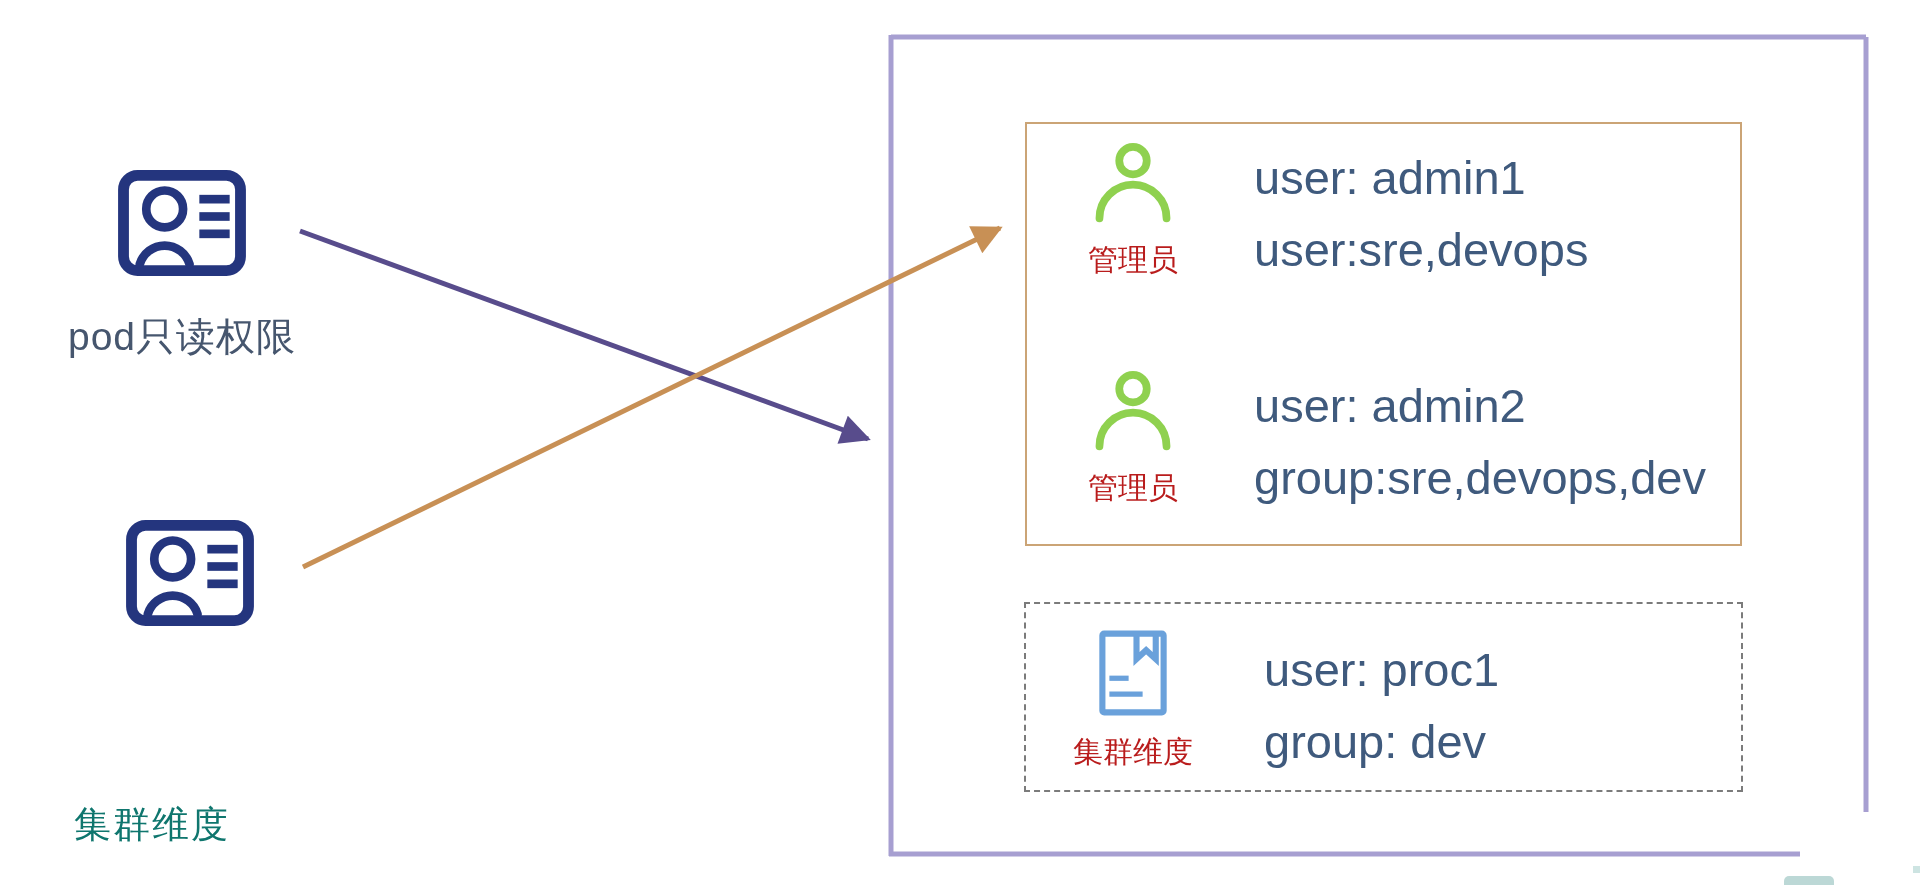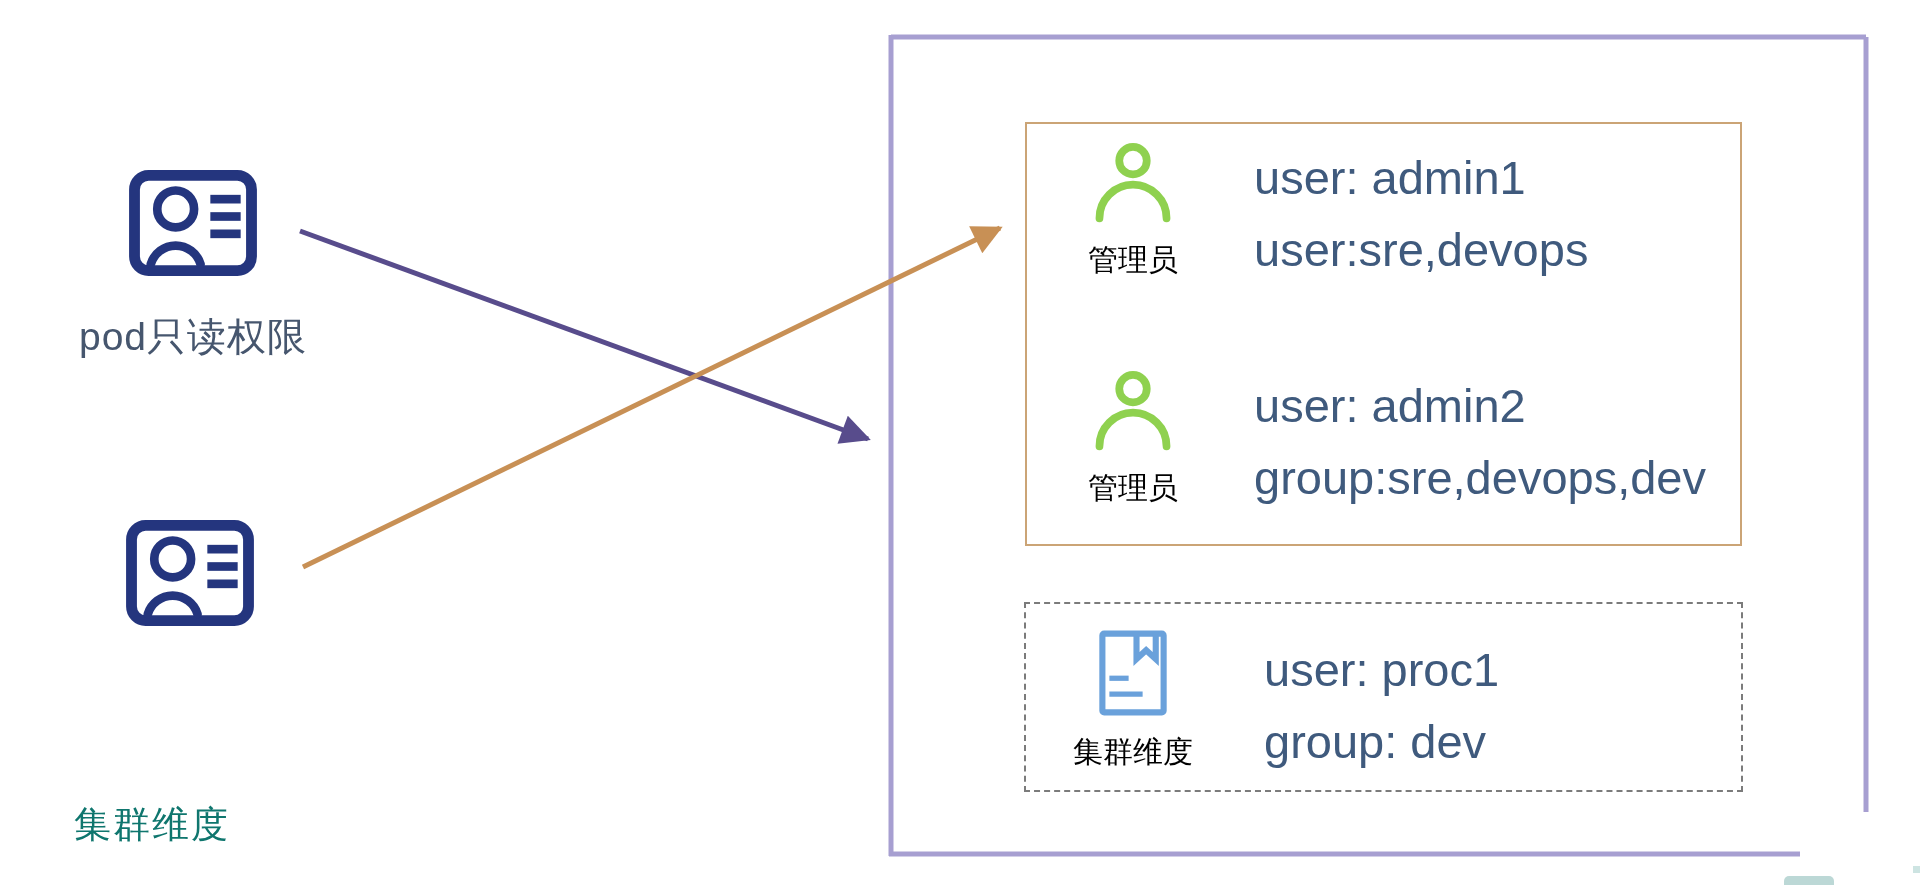--- a/index.html
+++ b/index.html
@@ -20,32 +20,32 @@
     position:absolute;left:1025px;top:122px;width:713px;height:420px;
     border:2px solid #cba476;background:#ffffff;z-index:3;
   }
   .proc-box{
     position:absolute;left:1024px;top:602px;width:715px;height:186px;
     border:2px dashed #7b7b7b;background:#ffffff;z-index:3;
   }
   
   .member-row{position:absolute;display:flex;align-items:flex-start;z-index:4;}
   .icon-col{display:flex;flex-direction:column;align-items:center;width:150px;flex:0 0 150px;}
-  .role-label{margin-top:14px;font-size:30px;color:#000000;white-space:nowrap;}
+  .role-label{margin-top:14px;font-size:30px;color:#b91c1c;white-space:nowrap;}
   .text-col{margin-left:46px;padding-top:2px;font-size:47px;color:#3f5a7d;line-height:1.53;white-space:nowrap;}
   .person-icon-svg{width:92px;height:86px;}
   .book-icon-svg{width:70px;height:90px;}
   
   .teal-frag-bottom{position:absolute;left:1784px;top:876px;width:50px;height:9px;background:#bcd8d6;border-radius:5px 5px 0 0;z-index:2;}
   .teal-frag-right{position:absolute;left:1913px;top:866px;width:7px;height:7px;background:#cde4e2;z-index:2;}
 </style>
 </head>
 <body>
 
-<div class="perm-card" style="left:38px;top:168px;justify-content:space-between;">
+<div class="perm-card" style="left:27px;top:168px;justify-content:space-between;">
   <svg class="card-icon" viewBox="0 0 120 100">
     <g fill="none" stroke="#24357e">
       <rect x="6" y="6" width="108" height="88" rx="13" stroke-width="10"></rect>
       <circle cx="44" cy="37" r="17" stroke-width="8"></circle>
       <path d="M 21 88 A 24 24 0 0 1 67 88" stroke-width="8" stroke-linecap="round"></path>
       <g stroke-width="8" stroke-linecap="butt">
         <line x1="76" y1="28" x2="104" y2="28"></line>
         <line x1="76" y1="44" x2="104" y2="44"></line>
         <line x1="76" y1="60" x2="104" y2="60"></line>
       </g>

